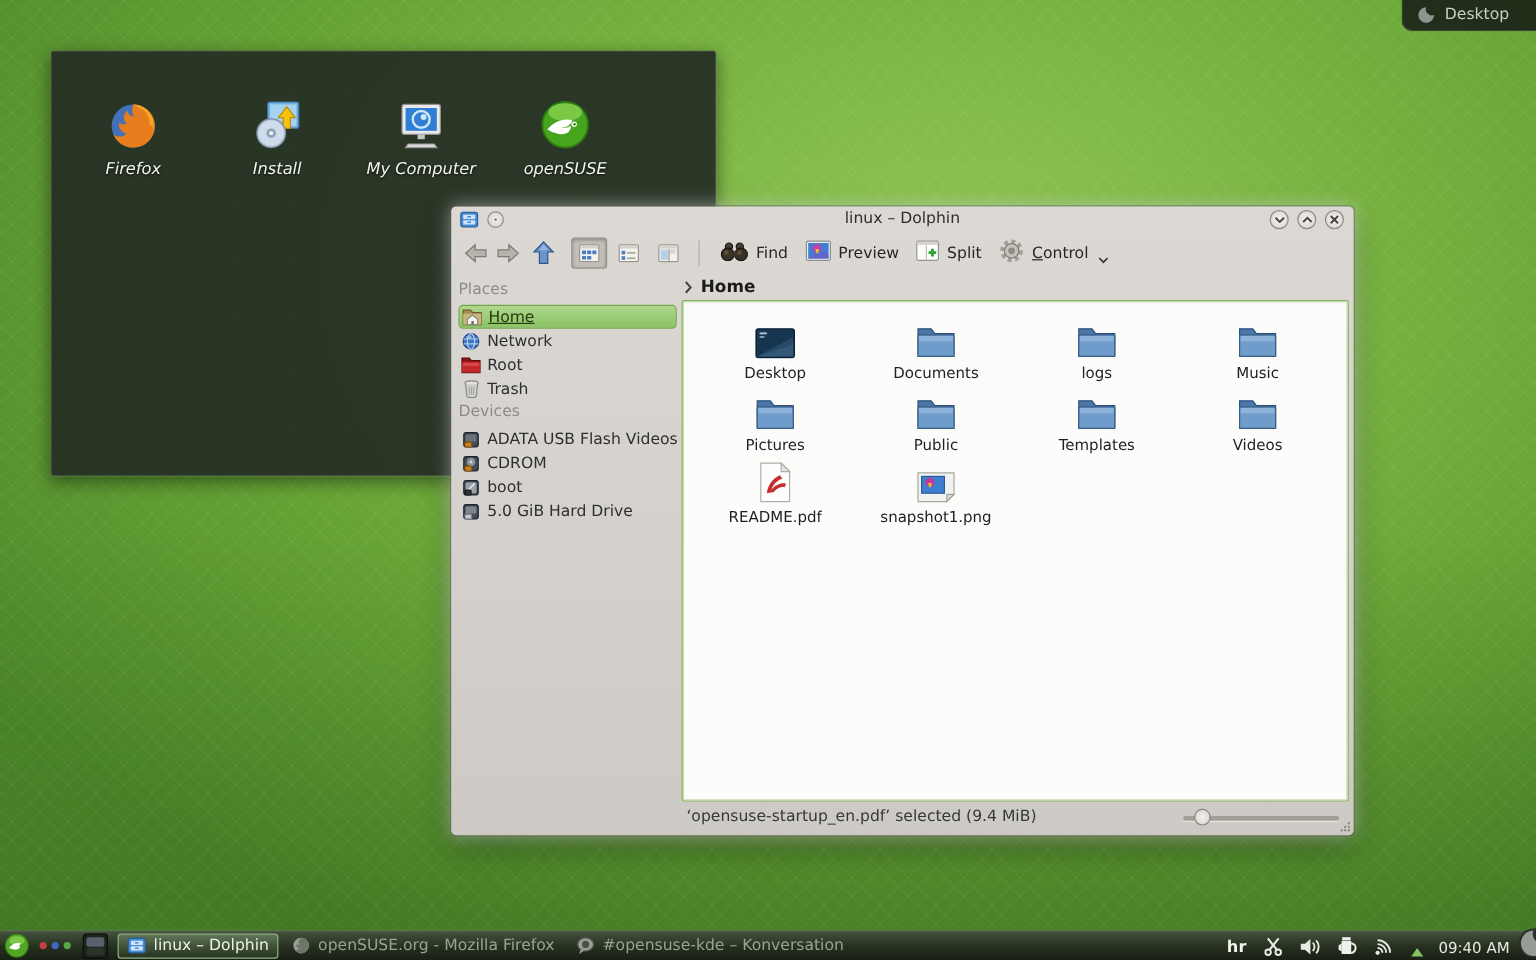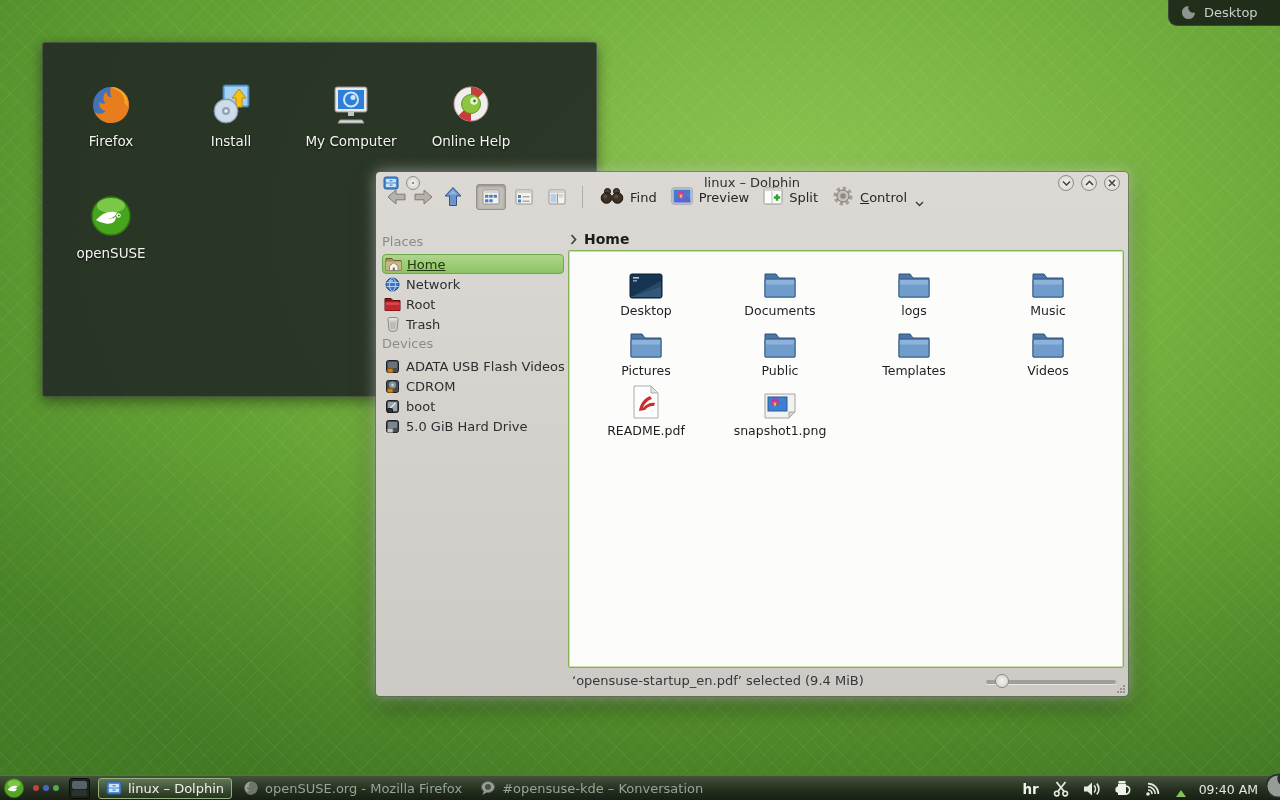--- a/index.html
+++ b/index.html
@@ -12,21 +12,21 @@
   }
   body::before{content:"";position:absolute;inset:0;pointer-events:none;
     background:
       repeating-linear-gradient(45deg, rgba(255,255,255,.045) 0 1px, transparent 1px 11px),
       repeating-linear-gradient(-45deg, rgba(255,255,255,.045) 0 1px, transparent 1px 11px),
       linear-gradient(transparent 55%, rgba(0,35,0,.18));}
 
   
   .folderview{position:absolute;left:42px;top:42px;width:555px;height:355px;
     background:rgba(37,45,37,.93);border:1px solid rgba(130,145,130,.35);border-radius:3px;
-    box-shadow:0 4px 14px rgba(0,0,0,.45);}
+    box-shadow:0 4px 14px rgba(0,0,0,.45);font-style:italic;}
   .fv-grid{position:absolute;left:8px;top:36px;width:490px;display:flex;flex-wrap:wrap;row-gap:42px;}
   .fv-item{width:120px;display:flex;flex-direction:column;align-items:center;cursor:default;}
   .fv-icon{width:50px;height:50px;display:flex;align-items:center;justify-content:center;}
   .fv-label{margin-top:4px;font-size:13.5px;color:#f2f5f0;text-shadow:0 1px 2px rgba(0,0,0,.85);}
 
   
   .toolbox{position:absolute;top:0;right:0;width:112px;height:26px;
     background:rgba(22,28,22,.88);border-bottom-left-radius:9px;border:1px solid rgba(255,255,255,.12);border-top:0;border-right:0;
     display:flex;align-items:center;gap:8px;padding-left:12px;}
   .toolbox span.lbl{font-size:13px;color:#c9cfc9;}
@@ -39,21 +39,21 @@
   .titlebar{position:relative;height:22px;}
   .tb-icon{position:absolute;left:7px;top:3px;width:16px;height:16px;}
   .tb-sticky{position:absolute;left:30px;top:4px;width:14px;height:14px;border-radius:50%;
     background:radial-gradient(#f2f0ed,#d2cec9);border:1px solid #928e88;}
   .tb-sticky::after{content:"";position:absolute;left:5px;top:5px;width:2px;height:2px;border-radius:50%;background:#6e6a64;}
   .tb-title{position:absolute;left:0;right:0;top:3px;text-align:center;font-size:13px;color:#2e2e2c;}
   .tb-btns{position:absolute;right:8px;top:3px;display:flex;gap:7px;}
   .wbtn{width:16px;height:16px;border-radius:50%;background:radial-gradient(#f6f4f1,#d5d1cc);
     border:1px solid #8f8b85;display:flex;align-items:center;justify-content:center;}
 
-  .toolbar{position:absolute;top:8px;left:0;right:0;height:34px;display:flex;align-items:center;padding-left:8px;}
+  .toolbar{position:absolute;top:22px;left:0;right:0;height:34px;display:flex;align-items:center;padding-left:8px;}
   .navbtn{width:26px;height:26px;display:flex;align-items:center;justify-content:center;}
   .viewgroup{display:flex;gap:3px;margin-left:10px;}
   .viewbtn{width:30px;height:26px;border-radius:3px;display:flex;align-items:center;justify-content:center;}
   .viewbtn.selected{background:#c2beb8;border:1px solid #96928b;box-shadow:inset 0 1px 3px rgba(0,0,0,.3);}
   .tsep{width:1px;height:22px;background:#b2aea8;margin:0 10px;}
   .toolbtn{display:flex;align-items:center;gap:6px;padding:0 7px;height:28px;font-size:13px;color:#26262a;}
   .mnemonic{display:inline-block;}
   .mnemonic::first-letter{text-decoration:underline;}
   .ctl-caret{margin-left:2px;margin-top:10px;}
 
@@ -153,33 +153,20 @@
             <circle cx="26" cy="17.5" r="2.5" fill="#cfe6f8"></circle>
             <rect x="21" y="32" width="6" height="4" fill="#c6c6c6"></rect>
             <path d="M13 40 h22 l2 3 H11 z" fill="#d9d9d9" stroke="#999"></path>
           </svg>
         </span>
         <span class="fv-label">My Computer</span>
       </div>
       <div class="fv-item">
         <span class="fv-icon">
           <svg width="48" height="48" viewBox="0 0 48 48">
-            <circle cx="24" cy="24" r="17" fill="#f0eeec" stroke="#b89a9a"></circle>
-            <path d="M24 7 a17 17 0 0 1 12.5 5.5 l-6.3 6.3 a9 9 0 0 0 -6.2-2.8z" fill="#cc3b3b"></path>
-            <path d="M24 41 a17 17 0 0 1 -12.5-5.5 l6.3-6.3 a9 9 0 0 0 6.2 2.8z" fill="#cc3b3b"></path>
-            <circle cx="24" cy="24" r="9.5" fill="#8cc63f" stroke="#5a9a20"></circle>
-            <circle cx="27" cy="21" r="3.8" fill="#e4f3d2"></circle>
-            <circle cx="27.5" cy="21" r="1.4" fill="#3f7d14"></circle>
-          </svg>
-        </span>
-        <span class="fv-label">Online Help</span>
-      </div>
-      <div class="fv-item">
-        <span class="fv-icon">
-          <svg width="48" height="48" viewBox="0 0 48 48">
             <circle cx="24" cy="24" r="19" fill="#46a51c"></circle>
             <circle cx="24" cy="24" r="19" fill="none" stroke="#2e7a10" stroke-width="1.5"></circle>
             <ellipse cx="24" cy="13.5" rx="14" ry="7.5" fill="#8ed455" opacity="0.75"></ellipse>
             <path d="M9 28 q9-10.5 21-7.8 q-2 6.3-9.4 6 q5.4 1.2 8.4-1.6 q-0.4 8.4-10.4 7 q-5.4-0.8-9.6-3.6z" fill="#fff"></path>
             <circle cx="31.5" cy="23.5" r="2.2" fill="#fff"></circle>
             <circle cx="31.8" cy="23.5" r="1" fill="#2e7a10"></circle>
           </svg>
         </span>
         <span class="fv-label">openSUSE</span>
       </div>

